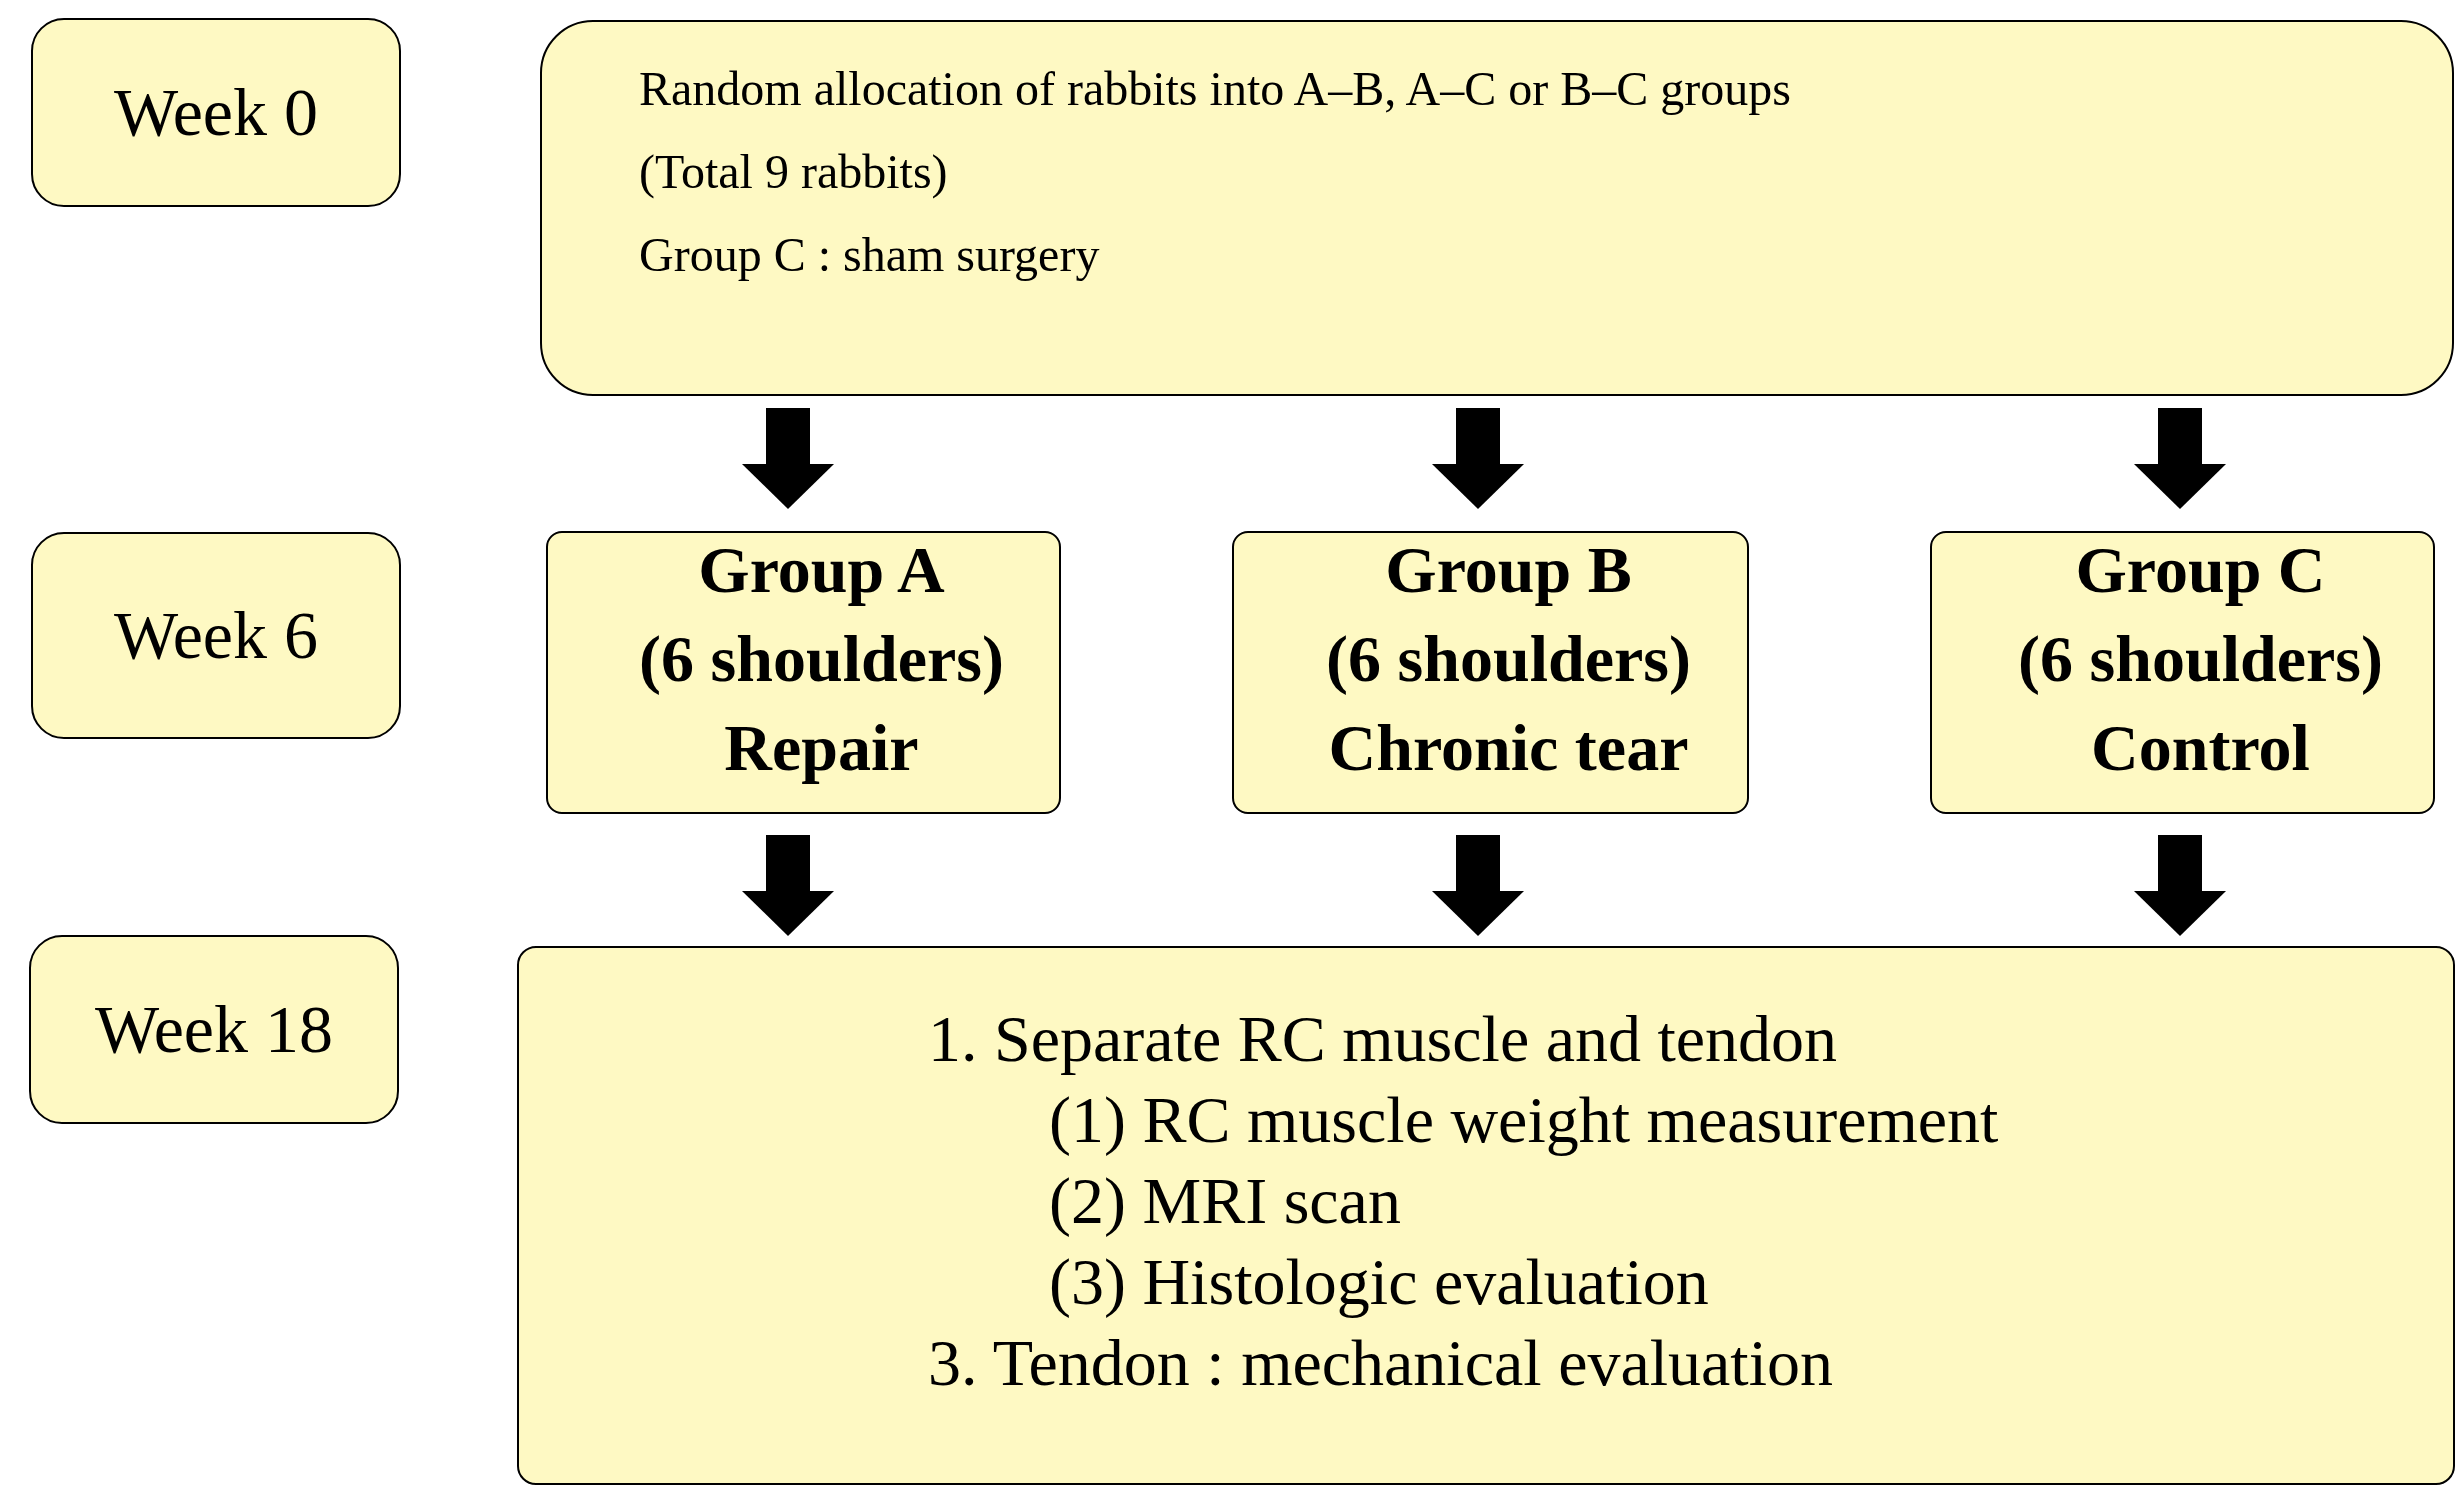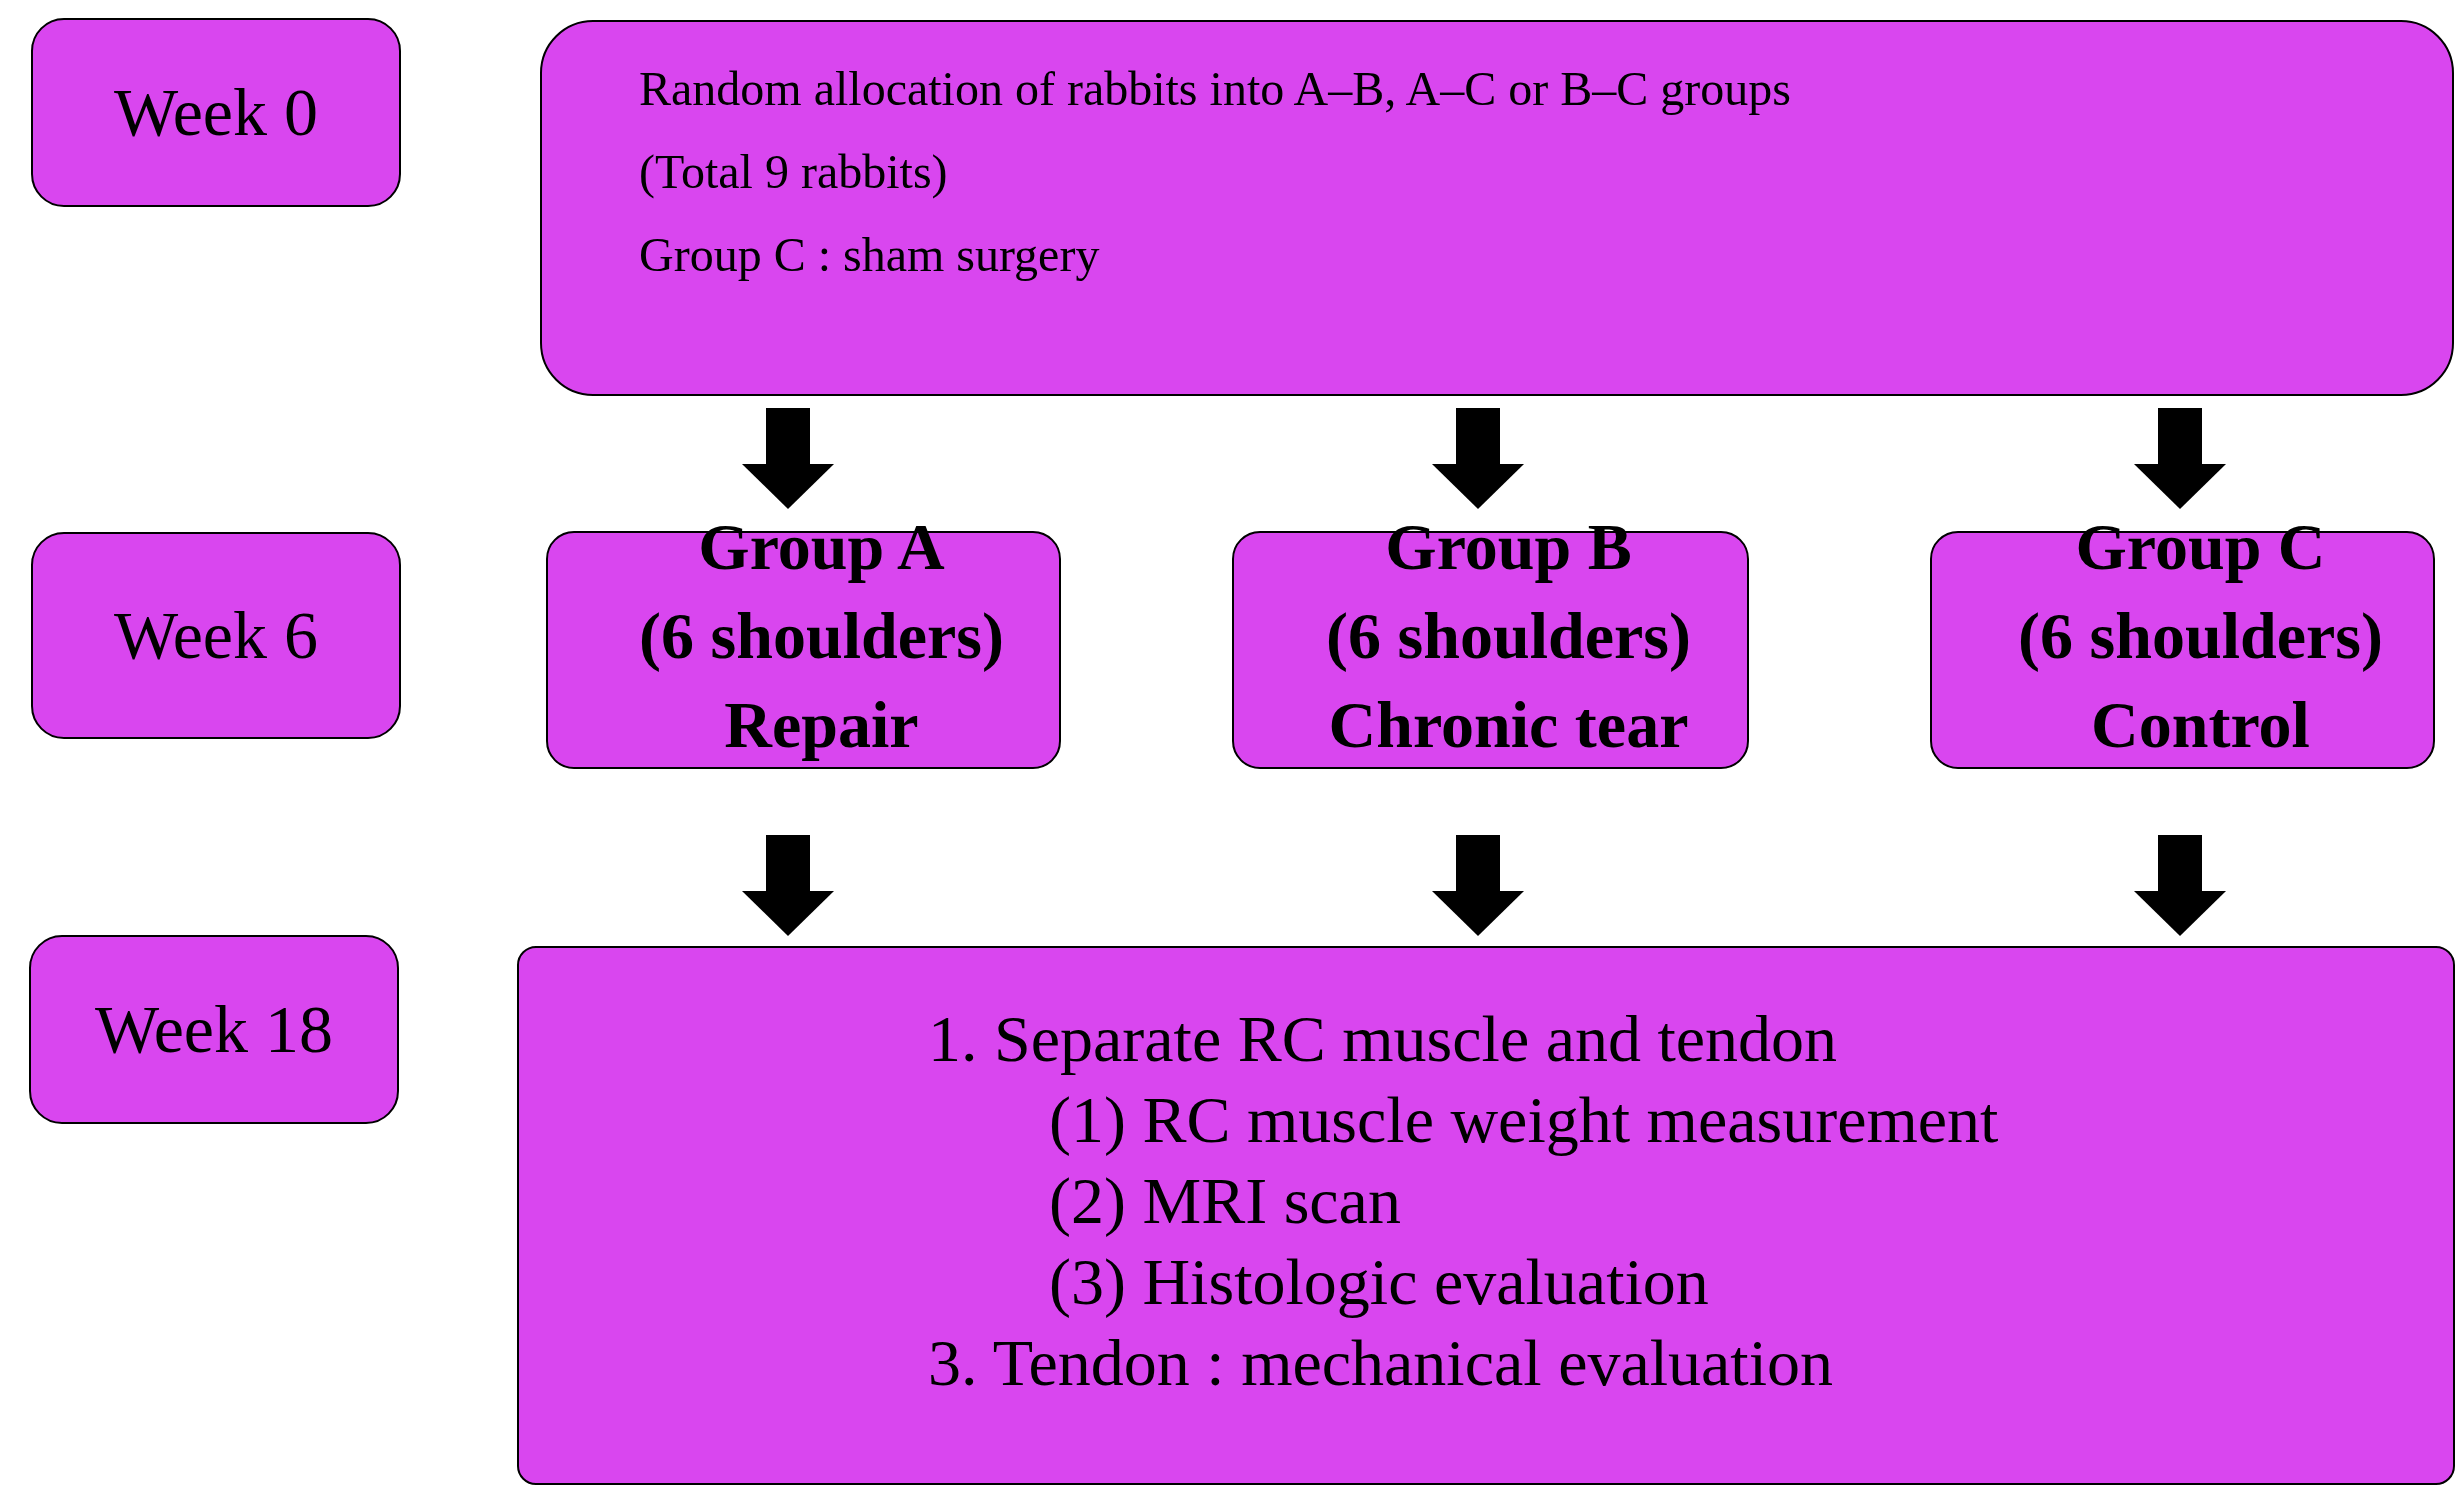--- a/index.html
+++ b/index.html
@@ -12,21 +12,21 @@
     width: 2462px;
     height: 1511px;
     background: #ffffff;
     font-family: "Liberation Serif", serif;
     color: #000000;
     overflow: hidden;
   }
   .box {
     position: absolute;
     border: 2.7px solid #000000;
-    background: #d946ef;
+    background: #fef9c3;
     box-sizing: border-box;
   }
   
   .week-box {
     width: 370px;
     height: 189px;
     border-radius: 33px;
     display: flex;
     align-items: center;
     justify-content: center;
@@ -46,22 +46,22 @@
     border-radius: 53px;
     padding: 24.6px 27px 0 97px;
     font-size: 48px;
     line-height: 83px;
   }
   .alloc-line { white-space: nowrap; }
 
   
   .group-box {
     top: 531px;
-    height: 238px;
-    border-radius: 28px;
+    height: 283px;
+    border-radius: 16px;
     display: flex;
     flex-direction: column;
     align-items: center;
     justify-content: center;
     padding-bottom: 29px;
     text-align: center;
     font-size: 66px;
     line-height: 89px;
     padding-left: 36px;
   }

